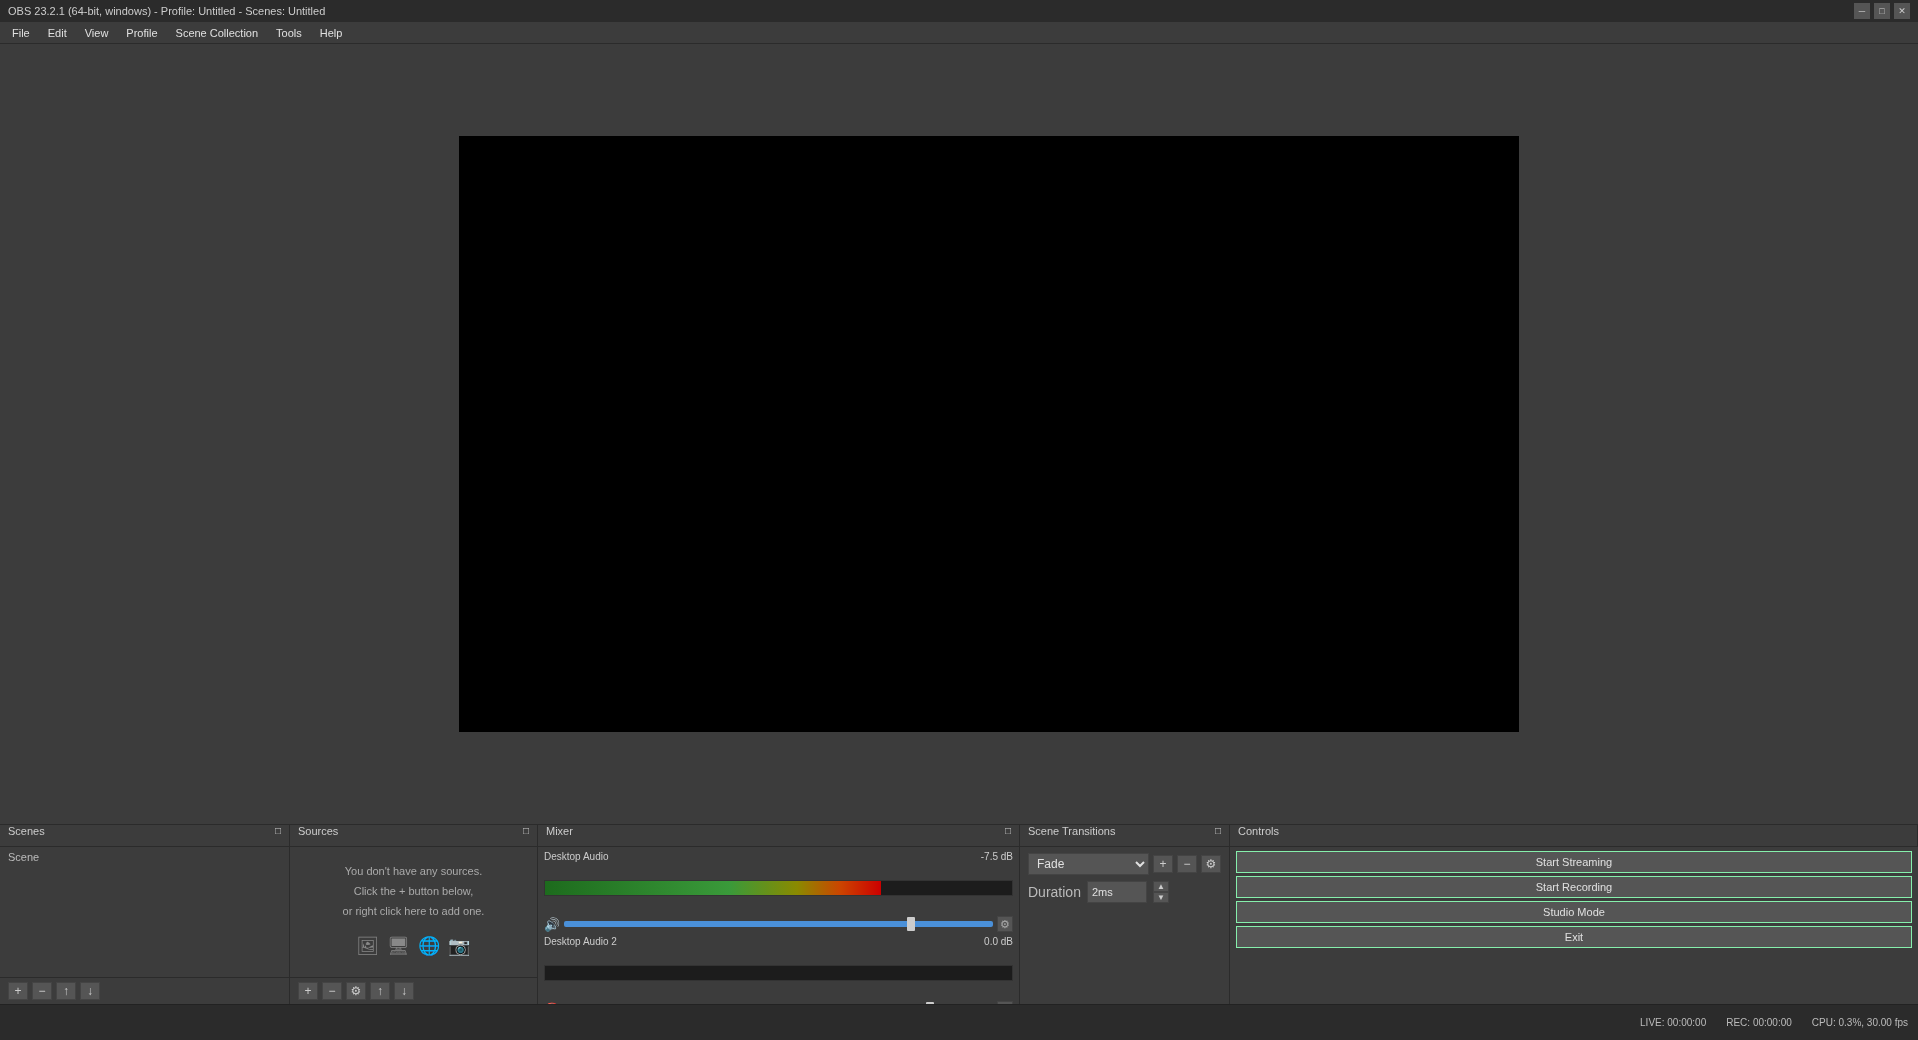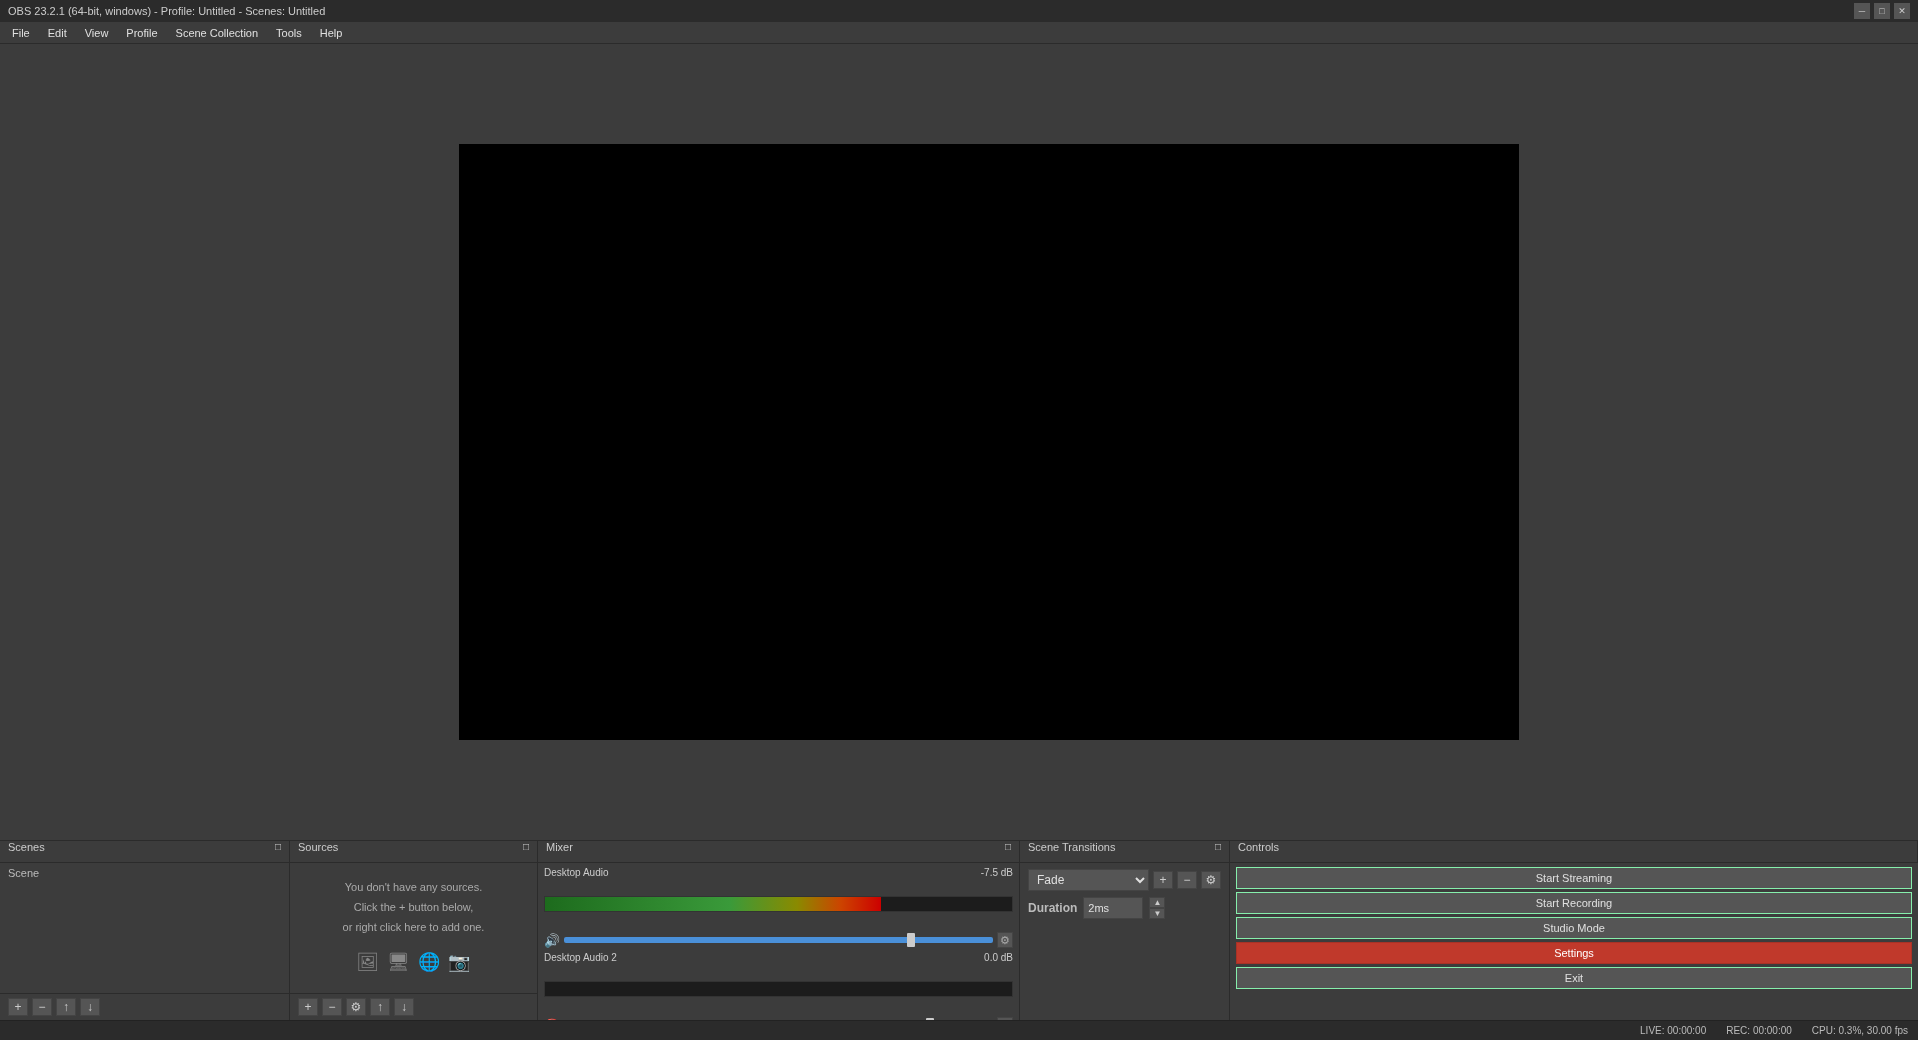--- a/index.html
+++ b/index.html
@@ -277,23 +277,22 @@
     .transitions-toolbar {
       display: flex;
       gap: 4px;
     }
     .transitions-duration-row {
       display: flex;
       align-items: center;
       gap: 6px;
     }
     .transitions-duration-label {
-      font-size: 12px;
+      font-size: 14px;
       color: #bbb;
-      font-weight: bold;
     }
     .transitions-duration-input {
       width: 60px;
       background: #555;
       border: 1px solid #444;
       color: #e0e0e0;
       font-size: 11px;
       padding: 2px 4px;
       height: 22px;
     }
@@ -332,21 +331,21 @@
       justify-content: center;
     }
     .control-btn.settings-btn {
       background: #c0392b;
       border-color: #a93226;
       color: #fff;
     }
 
     
     #status-bar {
-      height: 20px;
+      height: 36px;
       background: #2b2b2b;
       display: flex;
       align-items: center;
       justify-content: flex-end;
       padding: 0 10px;
       gap: 20px;
       font-size: 10px;
       color: #bbb;
       border-top: 1px solid #222;
       flex-shrink: 0;
@@ -553,21 +552,20 @@
           <button class="transitions-spin-btn" style="height:11px;font-size:8px;">▲</button>
           <button class="transitions-spin-btn" style="height:11px;font-size:8px;">▼</button>
         </div>
       </div>
     </div>
 
     <div id="controls-panel">
       <button class="control-btn">Start Streaming</button>
       <button class="control-btn">Start Recording</button>
       <button class="control-btn">Studio Mode</button>
-      <button class="control-btn settings-btn">Settings</button>
       <button class="control-btn">Exit</button>
     </div>
 
   </div>
 </div>
 
 <div id="status-bar">
   <span>LIVE: 00:00:00</span>
   <span>REC: 00:00:00</span>
   <span>CPU: 0.3%, 30.00 fps</span>

